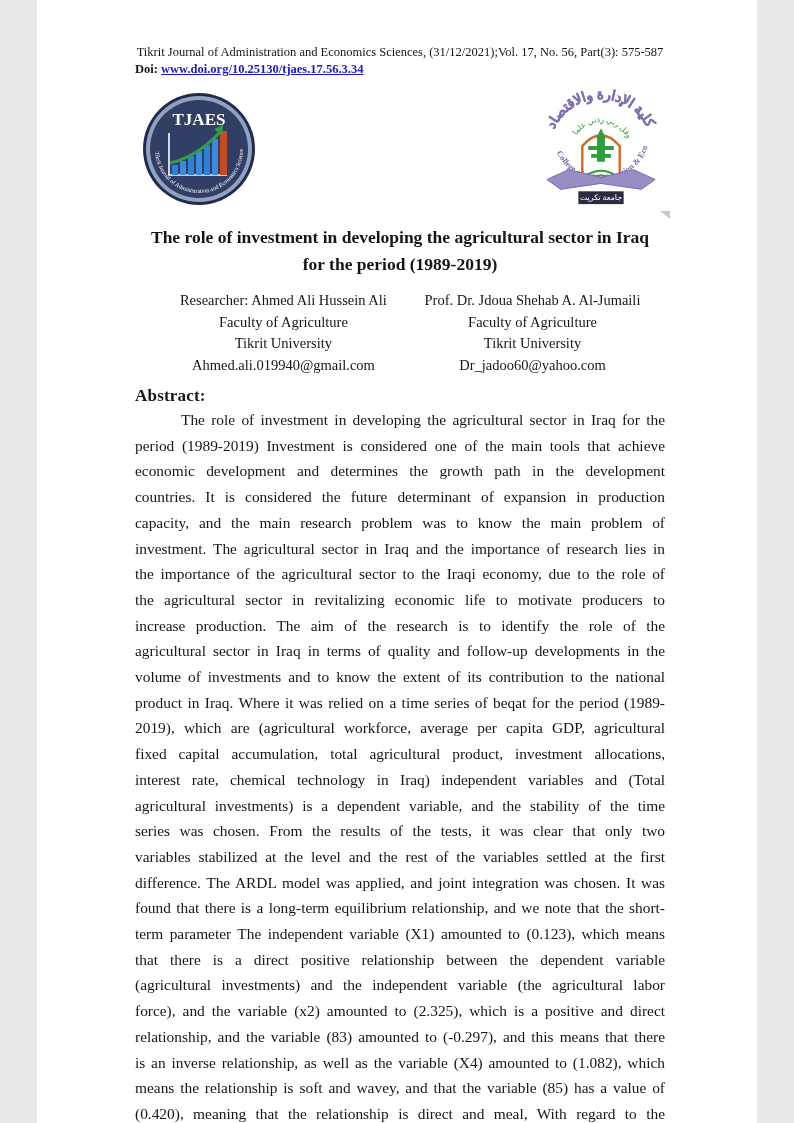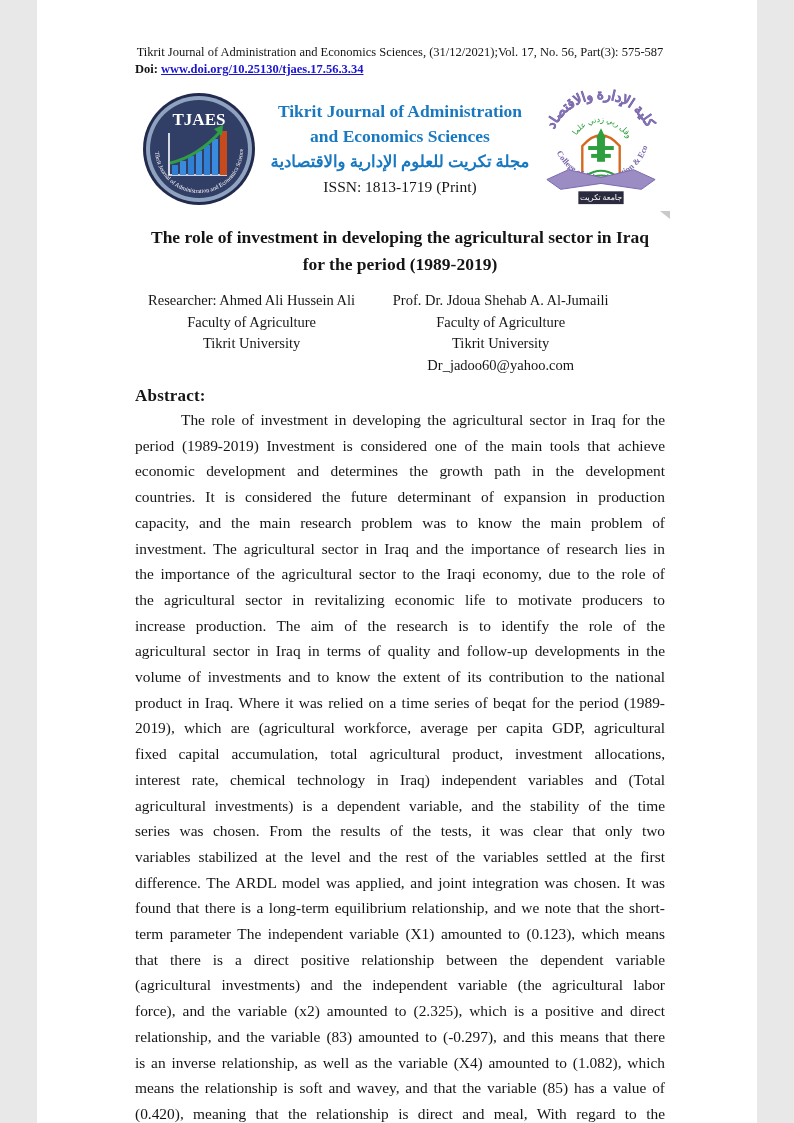--- a/index.html
+++ b/index.html
@@ -35,21 +35,21 @@
     content:""; position:absolute; right:-5px; bottom:-4px;
     width:10px; height:8px; background:#c9c9c9;
     clip-path:polygon(0 0,100% 0,100% 100%);
   }
   .divider-main { margin-top:3px; }
 
   
   .ptitle { text-align:center; font-weight:bold; font-size:17.5px; line-height:27px; margin-top:9px; }
 
   
-  .authors { display:flex; margin-top:12px; }
+  .authors { display:flex; margin-top:12px;justify-content:flex-end; }
   .author-col { text-align:center; font-size:14.5px; line-height:21.5px; }
   .author-col.left  { width:44%; }
   .author-col.right { width:50%; }
   .rule-thin { height:3px; background:#000; margin-top:7px; }
 
   
   .abs-head { font-weight:bold; font-size:17px; line-height:22px; margin-top:2px; letter-spacing:.2px; }
   .abs-body {
     font-size:15.4px; line-height:25.7px; text-align:justify;
     text-indent:46px; word-spacing:1.5px;
@@ -93,26 +93,20 @@
         <rect x="81" y="40" width="7" height="44" fill="#c64a1c"></rect>
 
         <path d="M31 72 Q58 66 82 40" stroke="#2f9e44" stroke-width="3" fill="none"></path>
         <path d="M84 34 L75 38 L83 45 Z" fill="#2f9e44"></path>
 
         <path id="ringPath" d="M16 58 A44 44 0 0 0 104 58" fill="none"></path>
         <text font-size="6" fill="#ffffff"><textPath href="#ringPath" startOffset="2%">Tikrit Journal of Administration and Economics Sciences</textPath></text>
       </svg>
     </div>
 
-    <div class="jtitle">
-      <div class="en">Tikrit Journal of Administration</div>
-      <div class="en">and Economics Sciences</div>
-      <div class="ar">مجلة تكريت للعلوم الإدارية والاقتصادية</div>
-      <div class="issn">ISSN: 1813-1719 (Print)</div>
-    </div>
 
     <div class="logo-box">
       <svg width="126" height="122" viewBox="0 0 126 122">
 
         <path id="arcTop" d="M12 52 A52 52 0 0 1 114 52" fill="none"></path>
         <text font-size="14" font-weight="bold" fill="#9b8cc4" stroke="#7a68ad" stroke-width="0.4"><textPath href="#arcTop" startOffset="8%">كلية الإدارة والاقتصاد</textPath></text>
 
         <path id="arcMotto" d="M34 56 A30 30 0 0 1 92 56" fill="none"></path>
         <text font-size="8" fill="#2e9e3e"><textPath href="#arcMotto" startOffset="12%">وقل ربي زدني علما</textPath></text>
 
@@ -138,20 +132,21 @@
   <div class="ptitle">
     <div>The role of investment in developing the agricultural sector in Iraq</div>
     <div>for the period (1989-2019)</div>
   </div>
 
   <div class="authors">
     <div class="author-col left">
       <div>Researcher: Ahmed Ali Hussein Ali</div>
       <div>Faculty of Agriculture</div>
       <div>Tikrit University</div>
+      <div>Ahmed.ali.019940@gmail.com</div>
     </div>
     <div class="author-col right">
       <div>Prof. Dr. Jdoua Shehab A. Al-Jumaili</div>
       <div>Faculty of Agriculture</div>
       <div>Tikrit University</div>
       <div>Dr_jadoo60@yahoo.com</div>
     </div>
   </div>
 
   <div class="rule-thin"></div>

